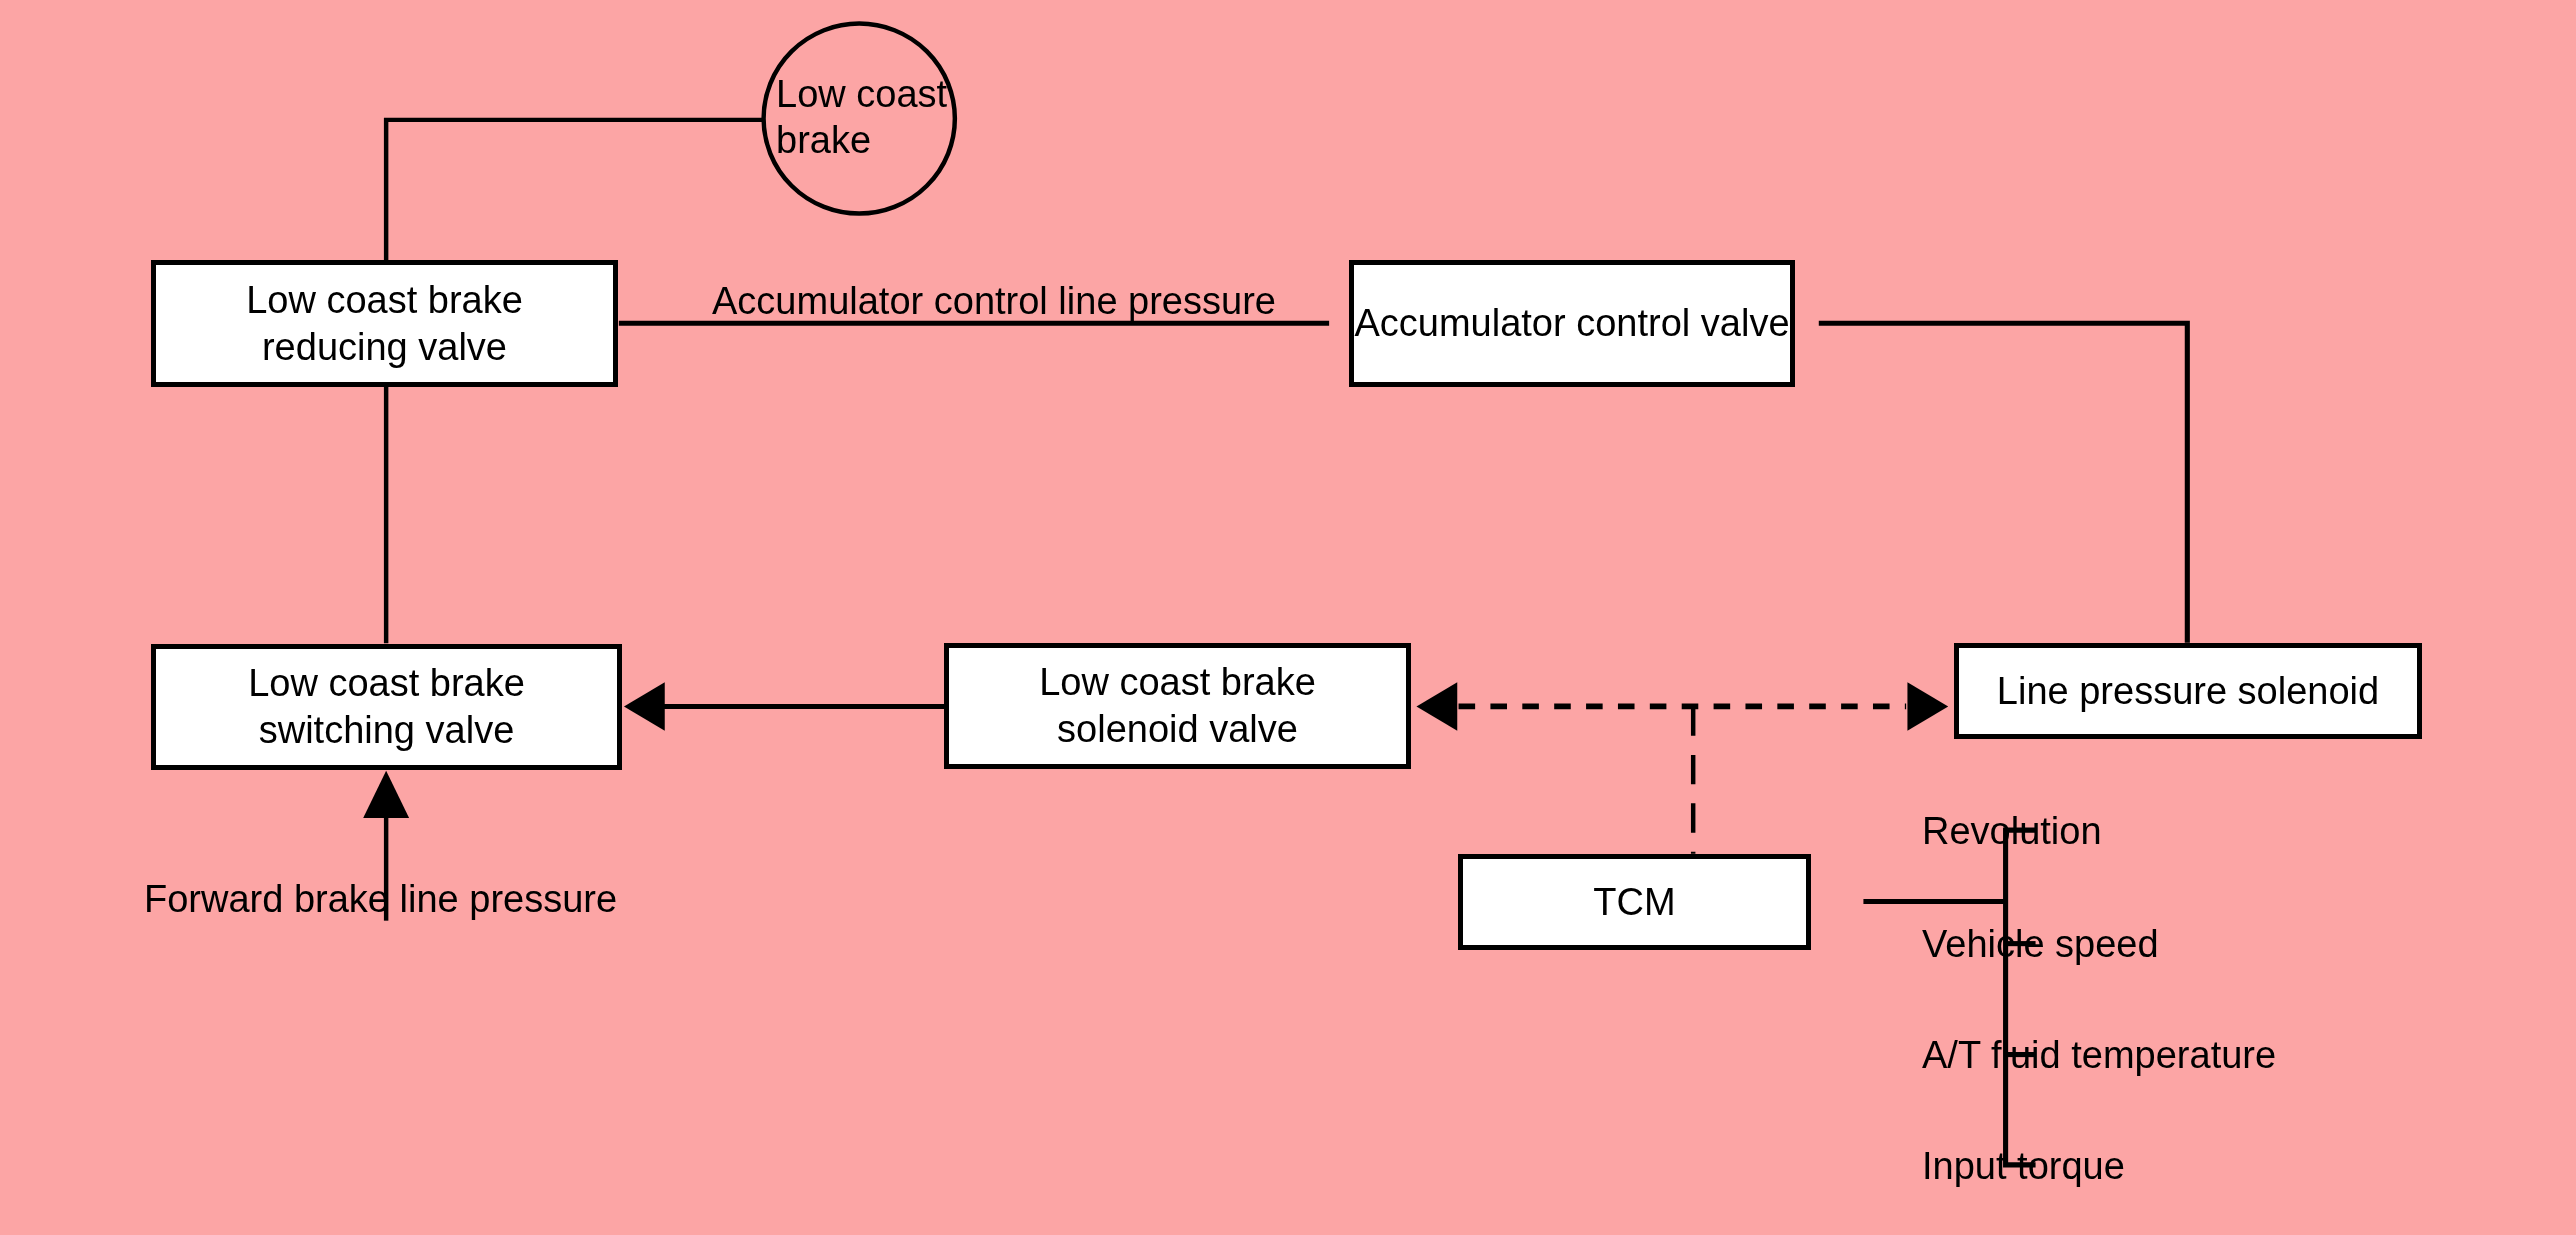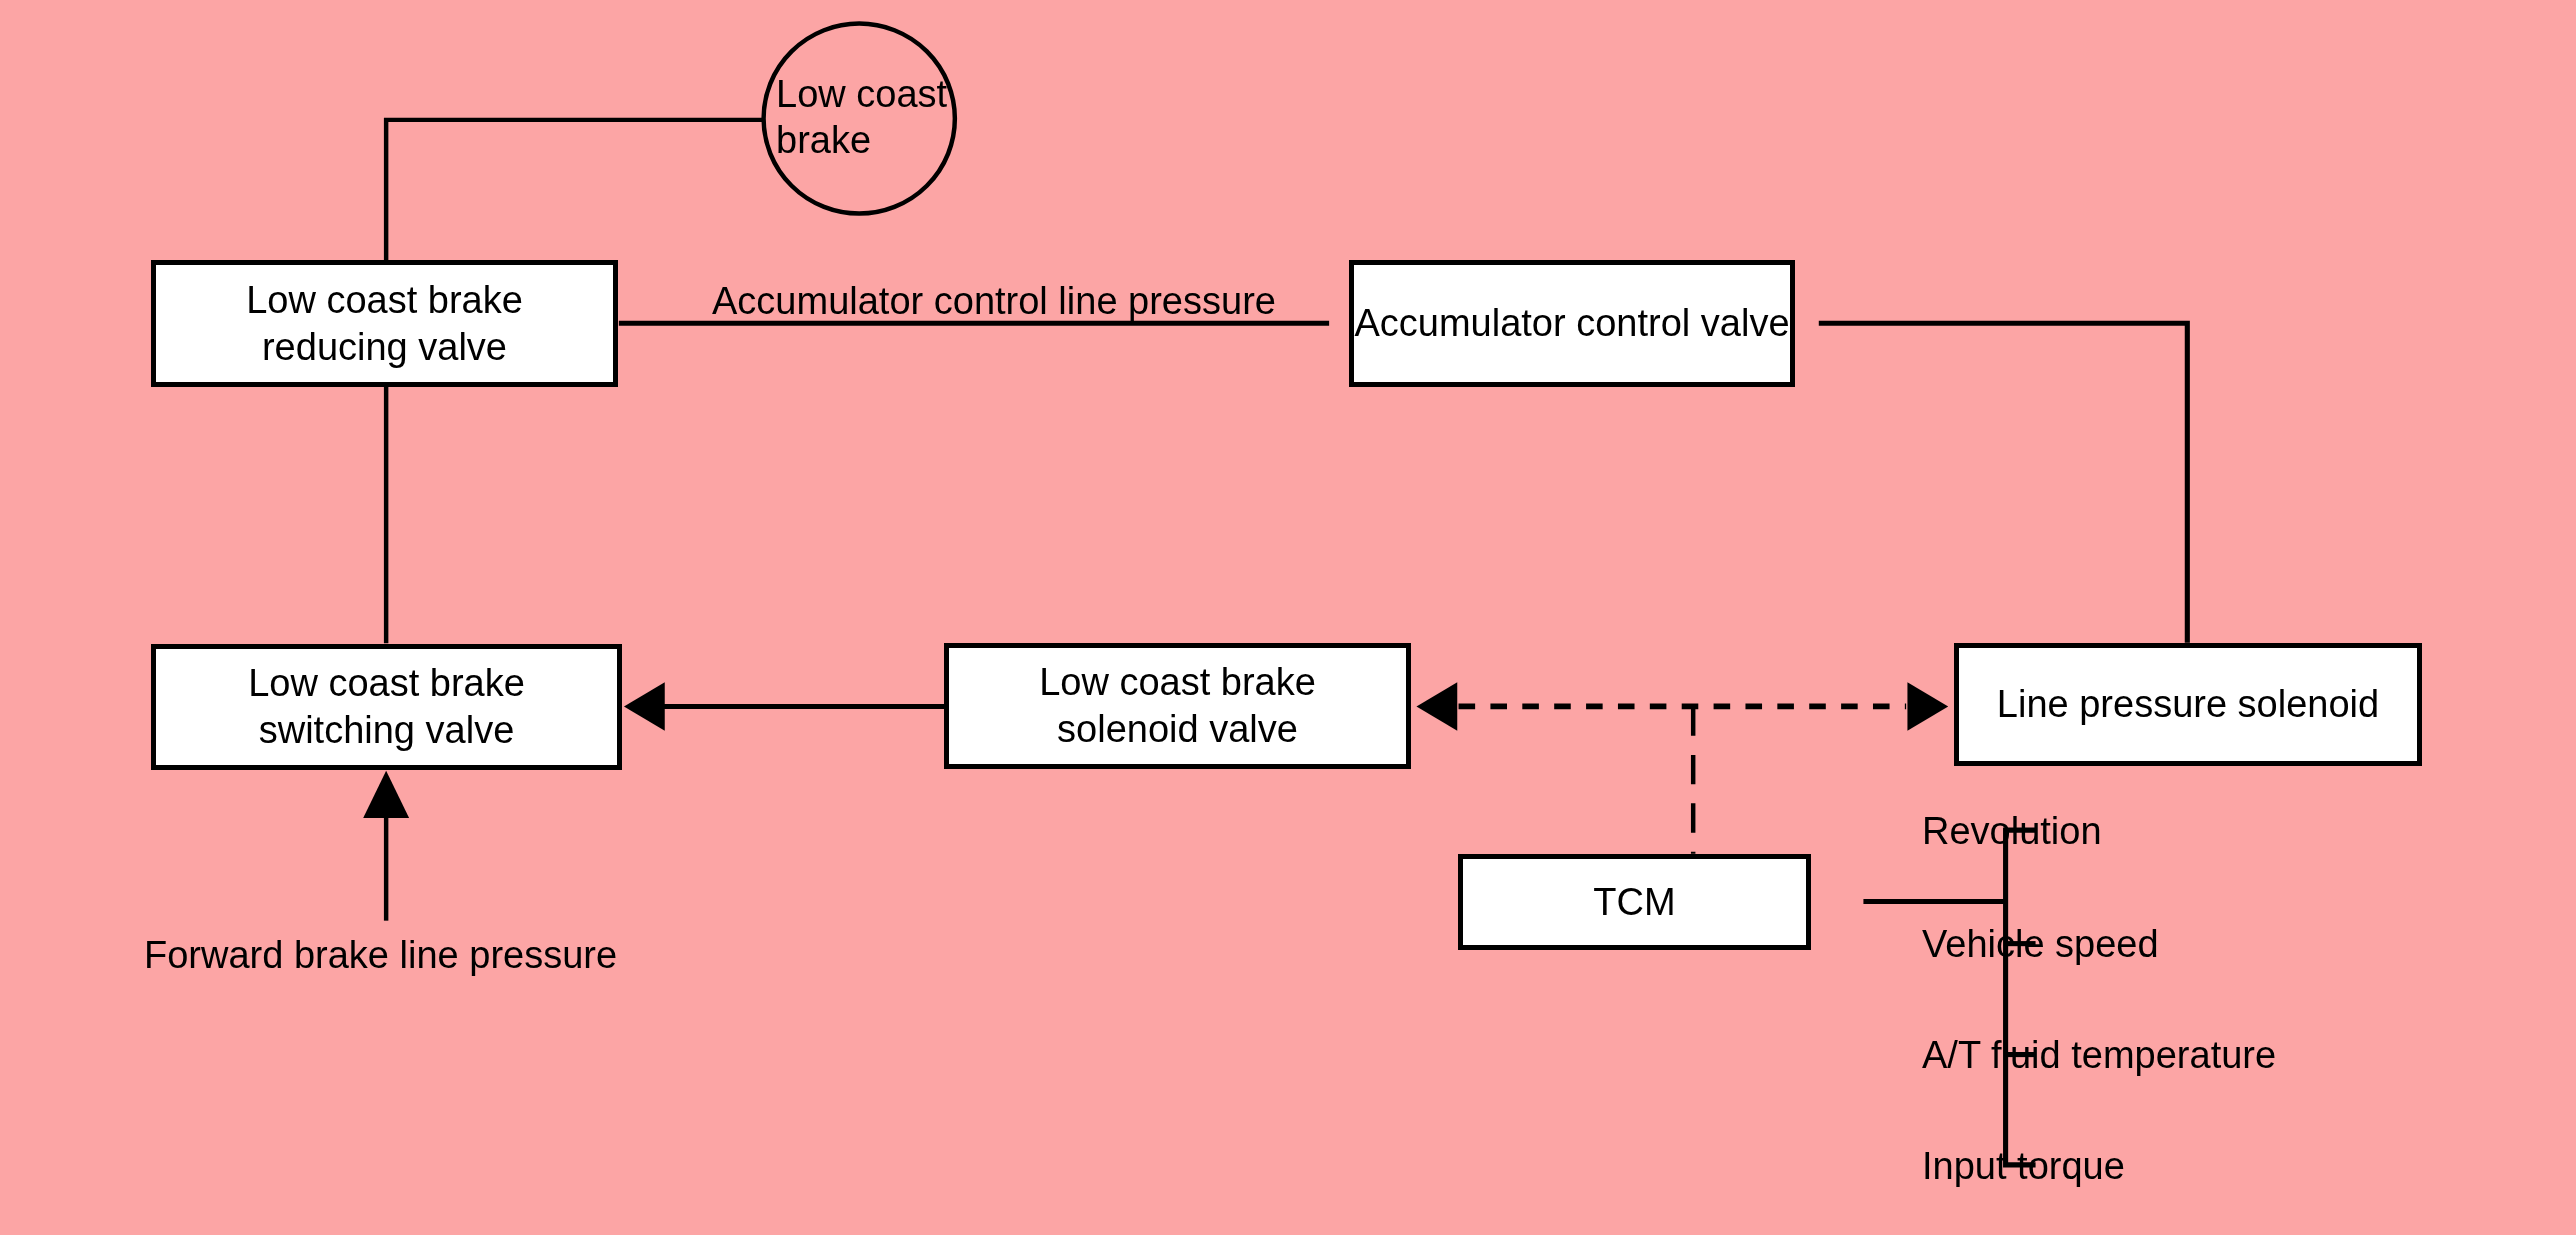--- a/index.html
+++ b/index.html
@@ -19,34 +19,34 @@
     background:#fff;
     display:flex;align-items:center;justify-content:center;
     text-align:center;
     font-size:38px;line-height:47px;
     white-space:pre-line;
   }
   #box-reducing  {left:151px;  top:260px;  width:467px; height:127px;}
   #box-accum     {left:1349px; top:260px;  width:446px; height:127px;}
   #box-switching {left:151px;  top:644px; width:471px; height:126px;}
   #box-solenoid  {left:944px; top:643px; width:467px; height:126px;}
-  #box-linepress {left:1954px; top:643px; width:468px; height:123px;}
+  #box-linepress {left:1954px; top:643px; width:468px; height:96px;}
   #box-tcm       {left:1458px; top:854px; width:353px; height:96px;}
   .float-label{
     position:absolute;
     font-size:38px;line-height:38px;
     white-space:pre;
   }
   #circle-label{
     position:absolute;left:776px;top:71px;
     font-size:38px;line-height:46px;
     white-space:pre-line;text-align:left;
   }
   #label-accline{left:688px;top:282px;margin-left:24px;}
-  #label-fwdbrake{left:144px;top:936px;}
+  #label-fwdbrake{left:144px;top:880px;}
   .tcm-input{left:1922px;}
   #tcm-input-0{top:812px;}
   #tcm-input-1{top:925px;}
   #tcm-input-2{top:1036px;}
   #tcm-input-3{top:1147px;text-align:right;}
 </style>
 </head>
 <body>
 
 <div id="diagram">

